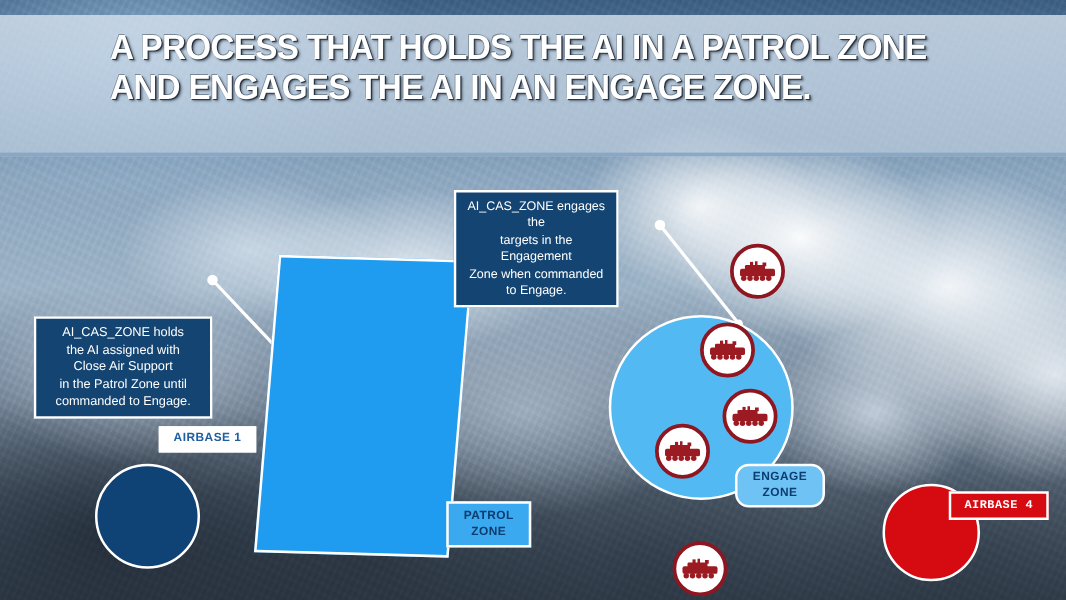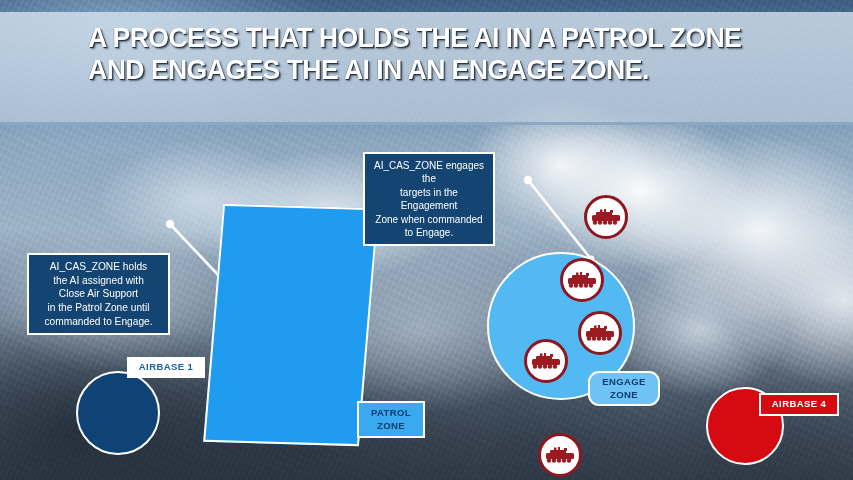--- a/index.html
+++ b/index.html
@@ -132,38 +132,38 @@
   .label-box {
     position: absolute;
     border: 2px solid #ffffff;
     text-align: center;
     line-height: 1.28;
     white-space: pre-line;
     display: flex; align-items: center; justify-content: center;
     letter-spacing: 0.4px;
   }
   .label-airbase1 {
-    left: 127px; top: 357px; width: 78px; height: 21px;
+    left: 127px; top: 341px; width: 78px; height: 21px;
     background: #ffffff; color: #1f5fa0;
     font-size: 9.5px; font-weight: bold;
   }
   .label-patrol {
     left: 357px; top: 401px; width: 68px; height: 37px;
     background: #3aa9ef; color: #0d3c6e;
     font-size: 9.5px; font-weight: bold;
   }
   .label-engage {
     left: 588px; top: 371px; width: 72px; height: 35px;
     background: #6ec2f4; color: #0d3c6e;
     font-size: 9.5px; font-weight: bold; border-radius: 11px;
   }
   .label-airbase4 {
     left: 759px; top: 393px; width: 80px; height: 23px;
     background: #d60b12; color: #ffffff;
-    font-size: 9.5px; font-weight: bold;
+    font-size: 9.5px; font-weight: bold; font-family: Liberation Mono, monospace;
   }
 
   
   .target {
     position: absolute;
     width: 44px; height: 44px;
     border-radius: 50%;
     background: #ffffff;
     border: 3px solid #8e1620;
     display: flex; align-items: center; justify-content: center;

